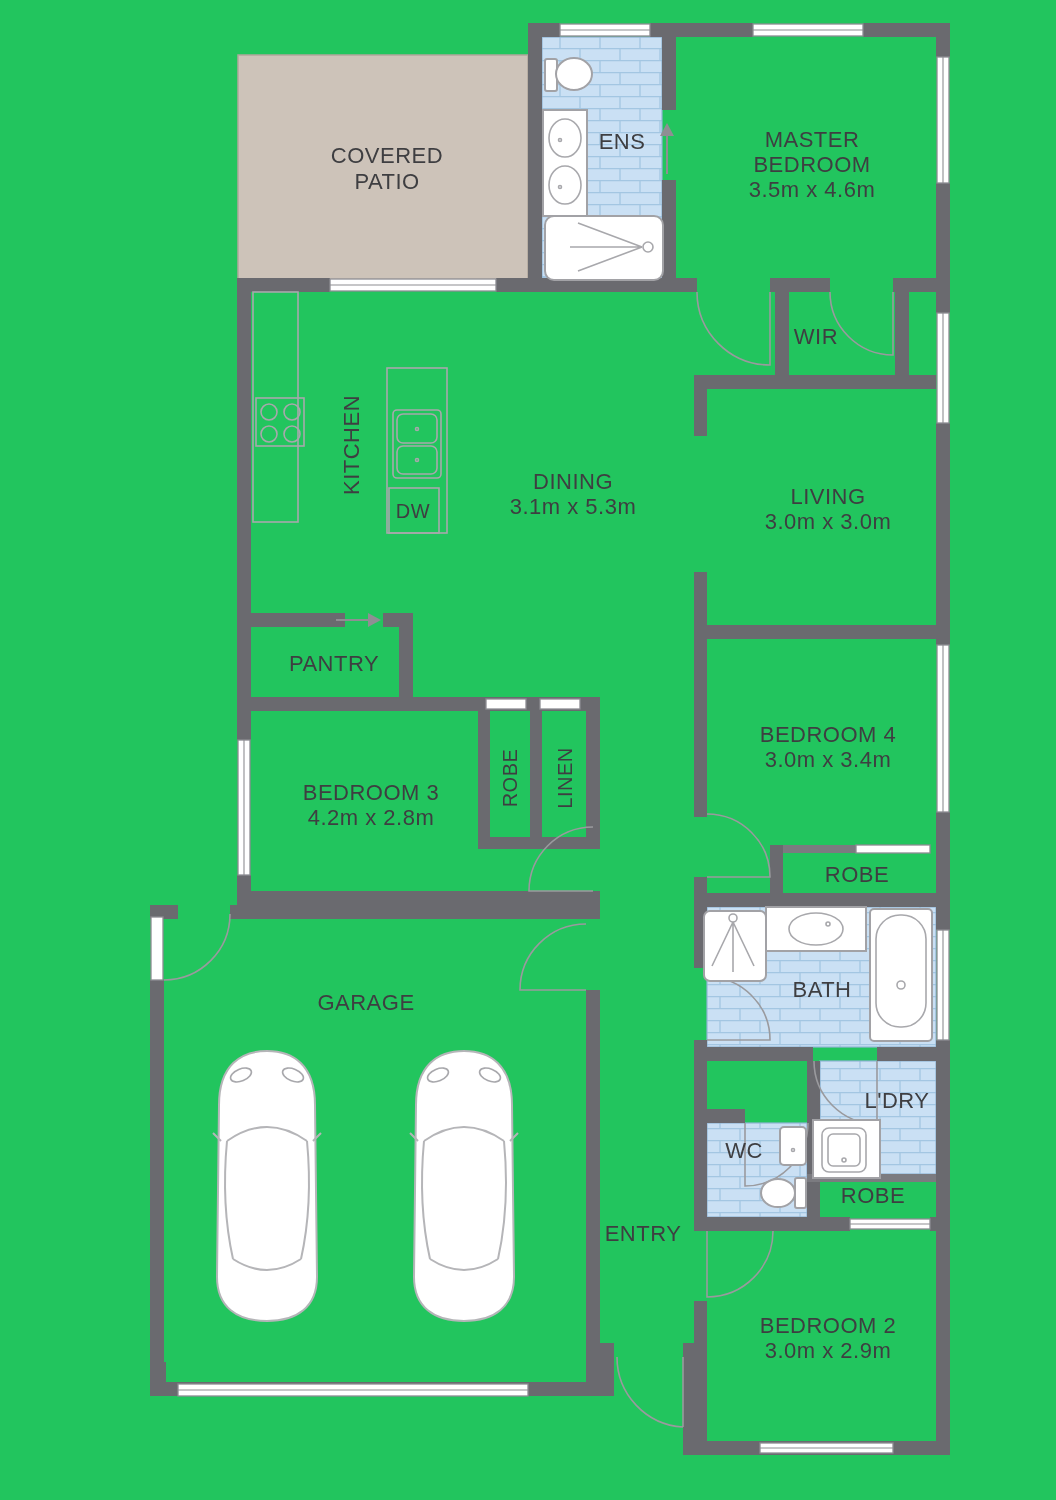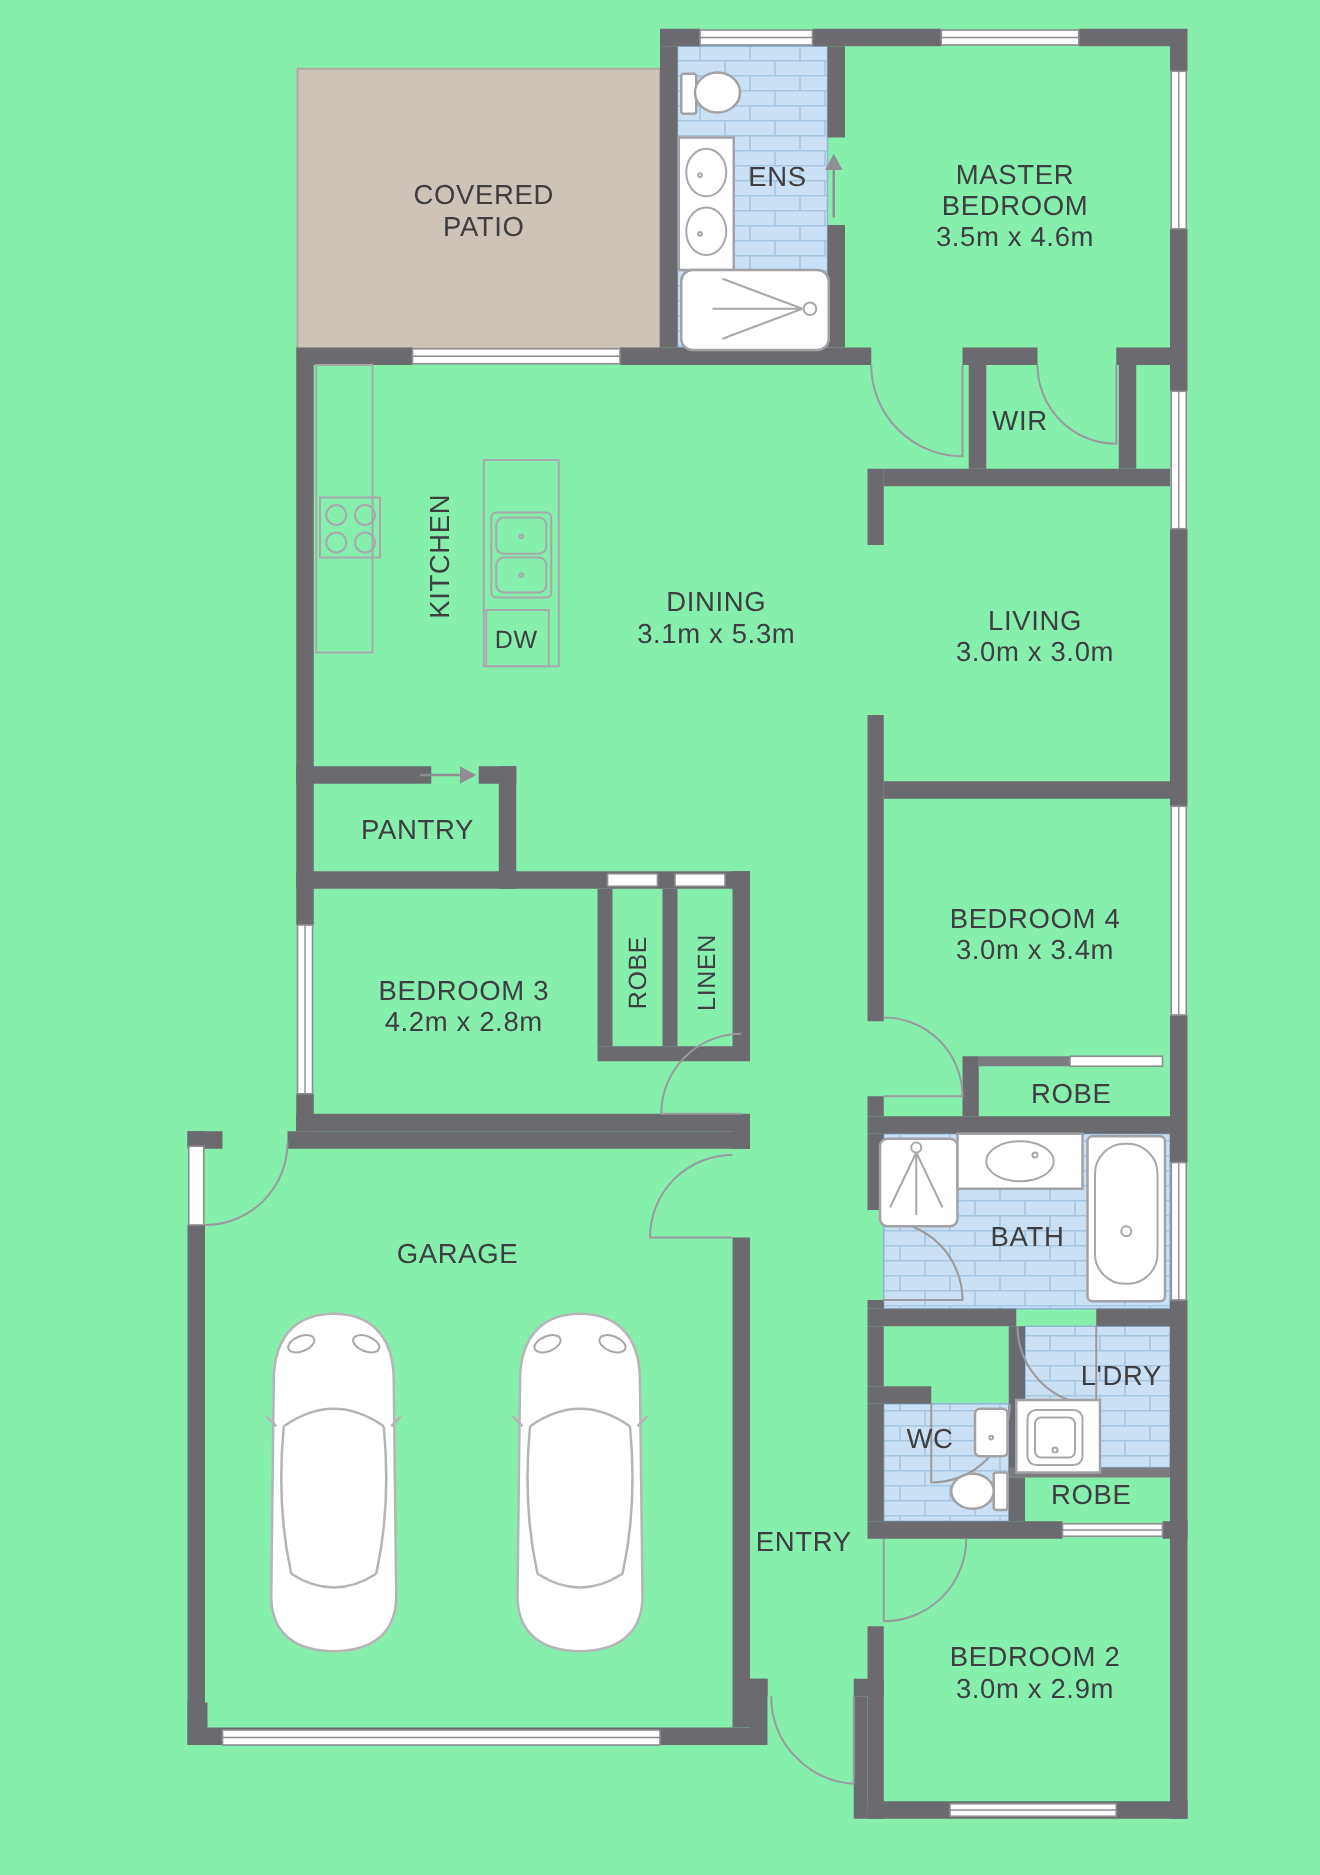--- a/index.html
+++ b/index.html
@@ -1,16 +1,16 @@
 <!DOCTYPE html>
 <html><head>
 <meta charset="utf-8">
 <style>
   html,body{margin:0;padding:0;background:#ffffff;}
-  .canvas{position:relative;width:1056px;height:1500px;background:#86efac;overflow:hidden;
+  .canvas{position:relative;width:1056px;height:1500px;background:#22c55e;overflow:hidden;
           font-family:"Liberation Sans", sans-serif;}
   svg{position:absolute;left:0;top:0;}
   .wall{fill:#6a6a6f;stroke:none;}
   .thinwall{fill:#7b7b80;}
   .win{fill:#ffffff;stroke:#8d8d92;stroke-width:1.3;}
   .winline{stroke:#8d8d92;stroke-width:1.1;fill:none;}
   .tile{stroke:#8fb4d4;stroke-width:1.2;}
   .fix{fill:#ffffff;stroke:#a2a2a6;stroke-width:2;}
   .fixthin{fill:none;stroke:#a8a8ac;stroke-width:1.6;}
   .door{fill:none;stroke:#9a9a9e;stroke-width:1.6;}

